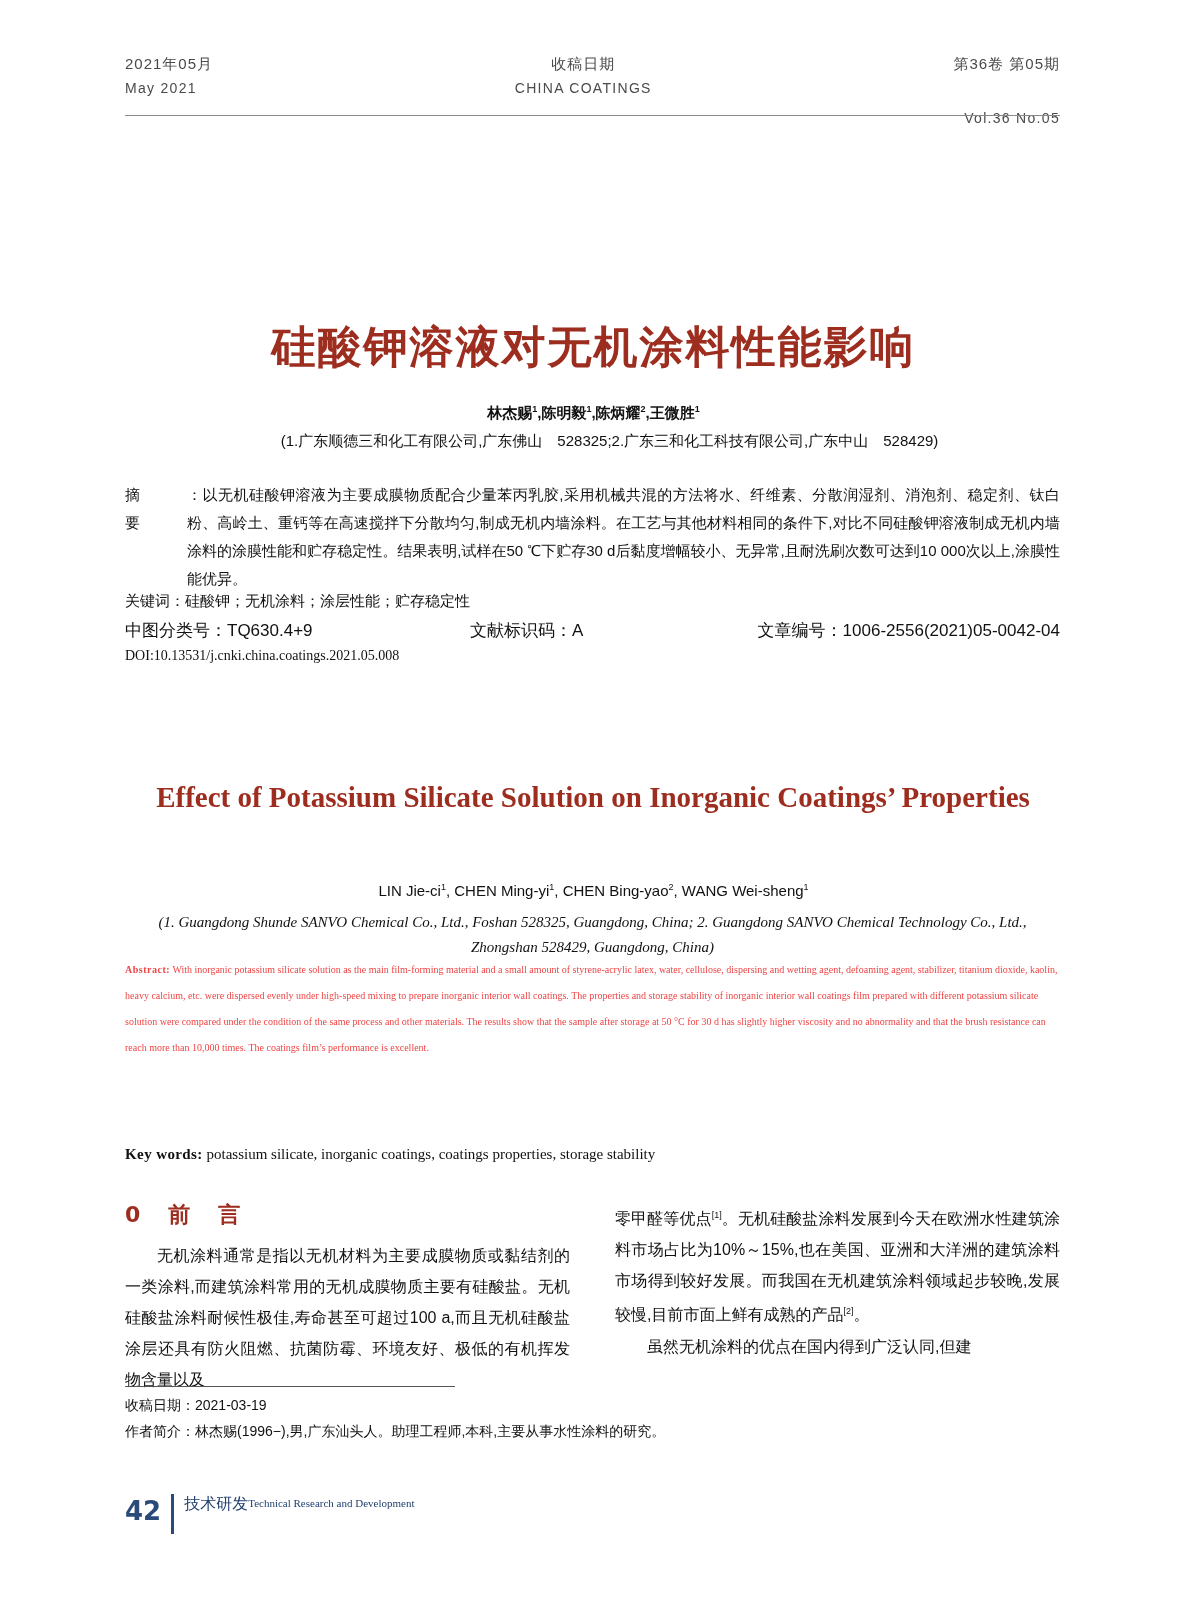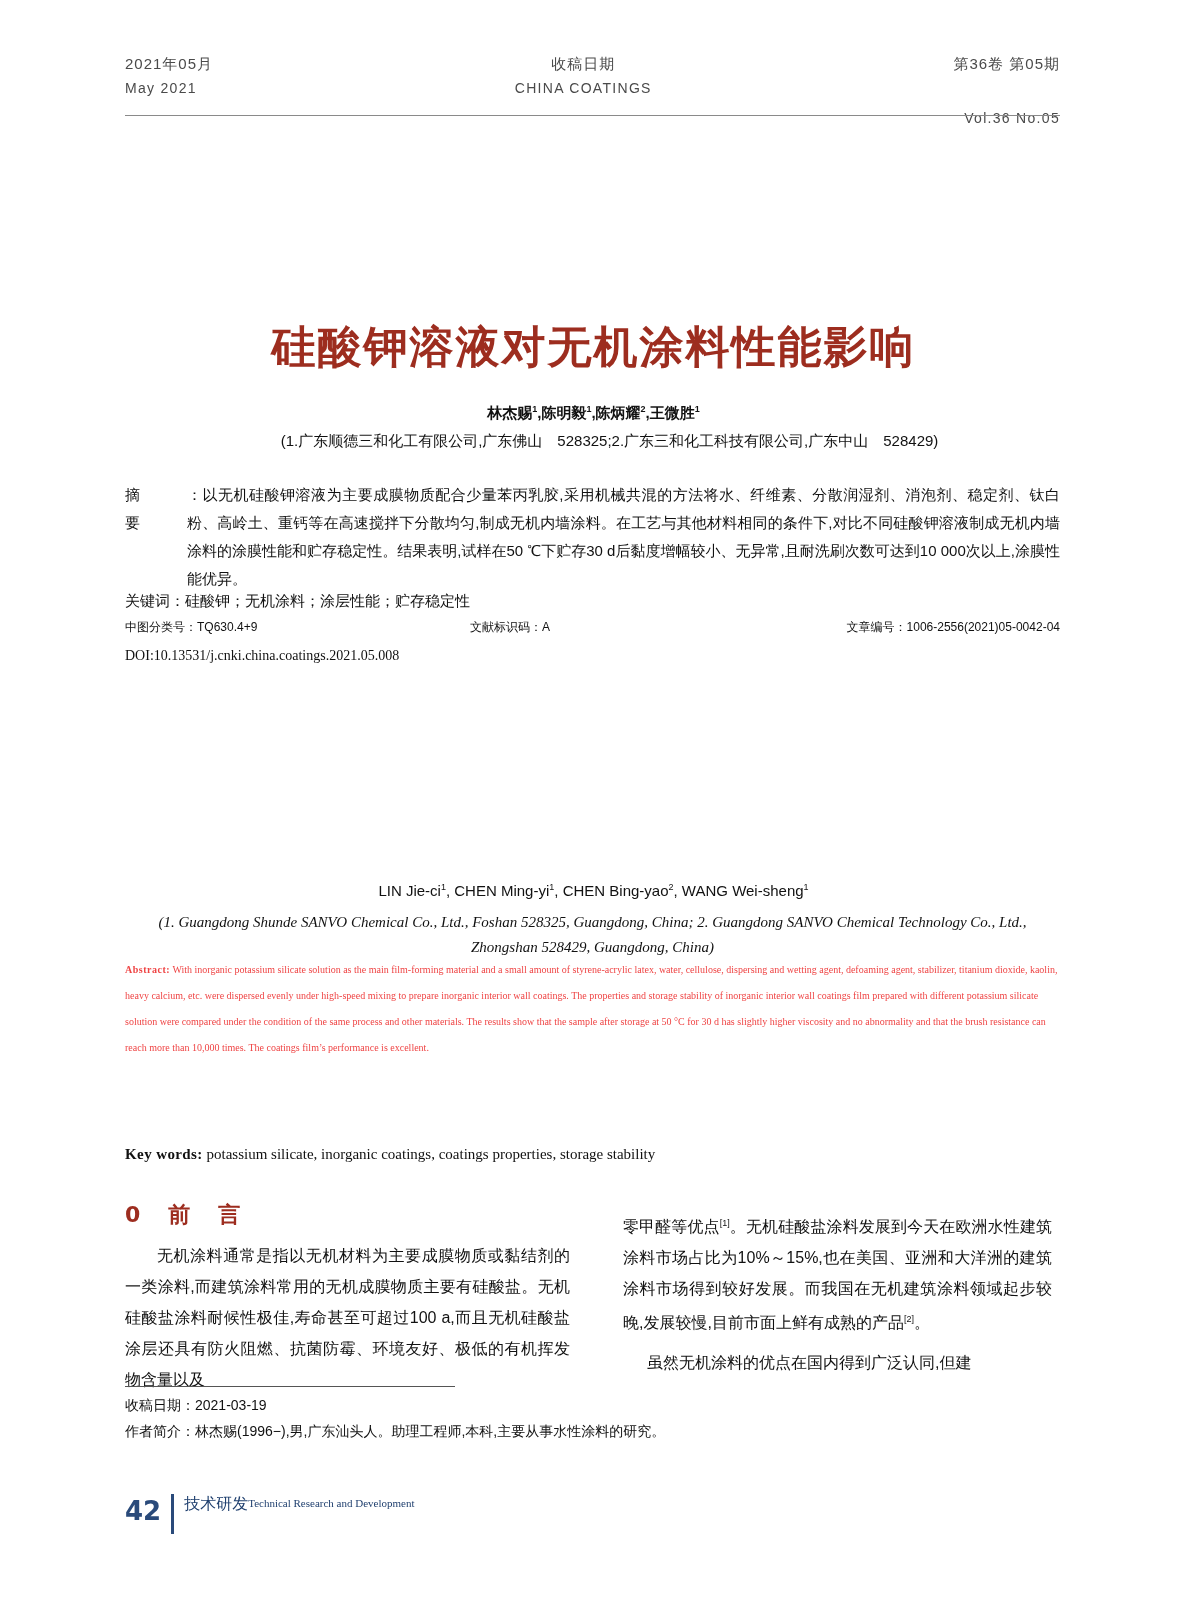--- a/index.html
+++ b/index.html
@@ -59,21 +59,21 @@
     display:flex;
   }
   .cn-abs .lbl{width:62px;flex:none;letter-spacing:8px;}
   .cn-abs .body{flex:1;text-align:justify;}
   .cn-kw{
     position:absolute;left:125px;top:588px;width:935px;
     font-size:15px;line-height:26px;color:#111;
   }
   .cn-clc{
     position:absolute;left:125px;top:619px;width:935px;
-    font-size:12px;color:#111;
+    font-size:17px;color:#111;
     display:flex;
   }
   .cn-clc .c1{width:345px;}
   .cn-clc .c2{width:270px;}
   .cn-clc .c3{flex:1;text-align:right;}
   .doi{
     position:absolute;left:125px;top:648px;width:935px;
     font-family:"Liberation Serif", serif;
     font-size:14px;color:#111;
   }
@@ -179,41 +179,42 @@
 
   <div class="cn-kw">关键词：硅酸钾；无机涂料；涂层性能；贮存稳定性</div>
 
   <div class="cn-clc">
     <span class="c1">中图分类号：TQ630.4+9</span>
     <span class="c2">文献标识码：A</span>
     <span class="c3">文章编号：1006-2556(2021)05-0042-04</span>
   </div>
   <div class="doi">DOI:10.13531/j.cnki.china.coatings.2021.05.008</div>
 
+  <div class="en-title">Effect of Potassium Silicate Solution on Inorganic Coatings’ Properties</div>
   <div class="en-authors">LIN Jie-ci<sup>1</sup>, CHEN Ming-yi<sup>1</sup>, CHEN Bing-yao<sup>2</sup>, WANG Wei-sheng<sup>1</sup></div>
   <div class="en-affil">(1. Guangdong Shunde SANVO Chemical Co., Ltd., Foshan 528325, Guangdong, China; 2. Guangdong SANVO Chemical Technology Co., Ltd., Zhongshan 528429, Guangdong, China)</div>
 
   <div class="en-abs">
     <span class="lbl">Abstract:</span>
     <span class="body">With inorganic potassium silicate solution as the main film-forming material and a small amount of styrene-acrylic latex, water, cellulose, dispersing and wetting agent, defoaming agent, stabilizer, titanium dioxide, kaolin, heavy calcium, etc. were dispersed evenly under high-speed mixing to prepare inorganic interior wall coatings. The properties and storage stability of inorganic interior wall coatings film prepared with different potassium silicate solution were compared under the condition of the same process and other materials. The results show that the sample after storage at 50 °C for 30 d has slightly higher viscosity and no abnormality and that the brush resistance can reach more than 10,000 times. The coatings film’s performance is excellent.</span>
   </div>
 
   <div class="en-kw">
     <b>Key words:</b>
     <span>potassium silicate, inorganic coatings, coatings properties, storage stability</span>
   </div>
 
   <div class="sec-head">0　前　言</div>
 
   <div class="col-left">
     <p class="ind" style="margin:0">无机涂料通常是指以无机材料为主要成膜物质或黏结剂的一类涂料,而建筑涂料常用的无机成膜物质主要有硅酸盐。无机硅酸盐涂料耐候性极佳,寿命甚至可超过100 a,而且无机硅酸盐涂层还具有防火阻燃、抗菌防霉、环境友好、极低的有机挥发物含量以及</p>
   </div>
 
   <div class="col-right">
-    <p style="margin:8px">零甲醛等优点<sup>[1]</sup>。无机硅酸盐涂料发展到今天在欧洲水性建筑涂料市场占比为10%～15%,也在美国、亚洲和大洋洲的建筑涂料市场得到较好发展。而我国在无机建筑涂料领域起步较晚,发展较慢,目前市面上鲜有成熟的产品<sup>[2]</sup>。</p>
+    <p style="margin:0">零甲醛等优点<sup>[1]</sup>。无机硅酸盐涂料发展到今天在欧洲水性建筑涂料市场占比为10%～15%,也在美国、亚洲和大洋洲的建筑涂料市场得到较好发展。而我国在无机建筑涂料领域起步较晚,发展较慢,目前市面上鲜有成熟的产品<sup>[2]</sup>。</p>
     <p class="ind" style="margin:0">虽然无机涂料的优点在国内得到广泛认同,但建</p>
   </div>
 
   <div class="fn-rule"></div>
   <div class="footnotes">
     <div>收稿日期：2021-03-19</div>
     <div>作者简介：林杰赐(1996−),男,广东汕头人。助理工程师,本科,主要从事水性涂料的研究。</div>
   </div>
 
   <div class="footer">

